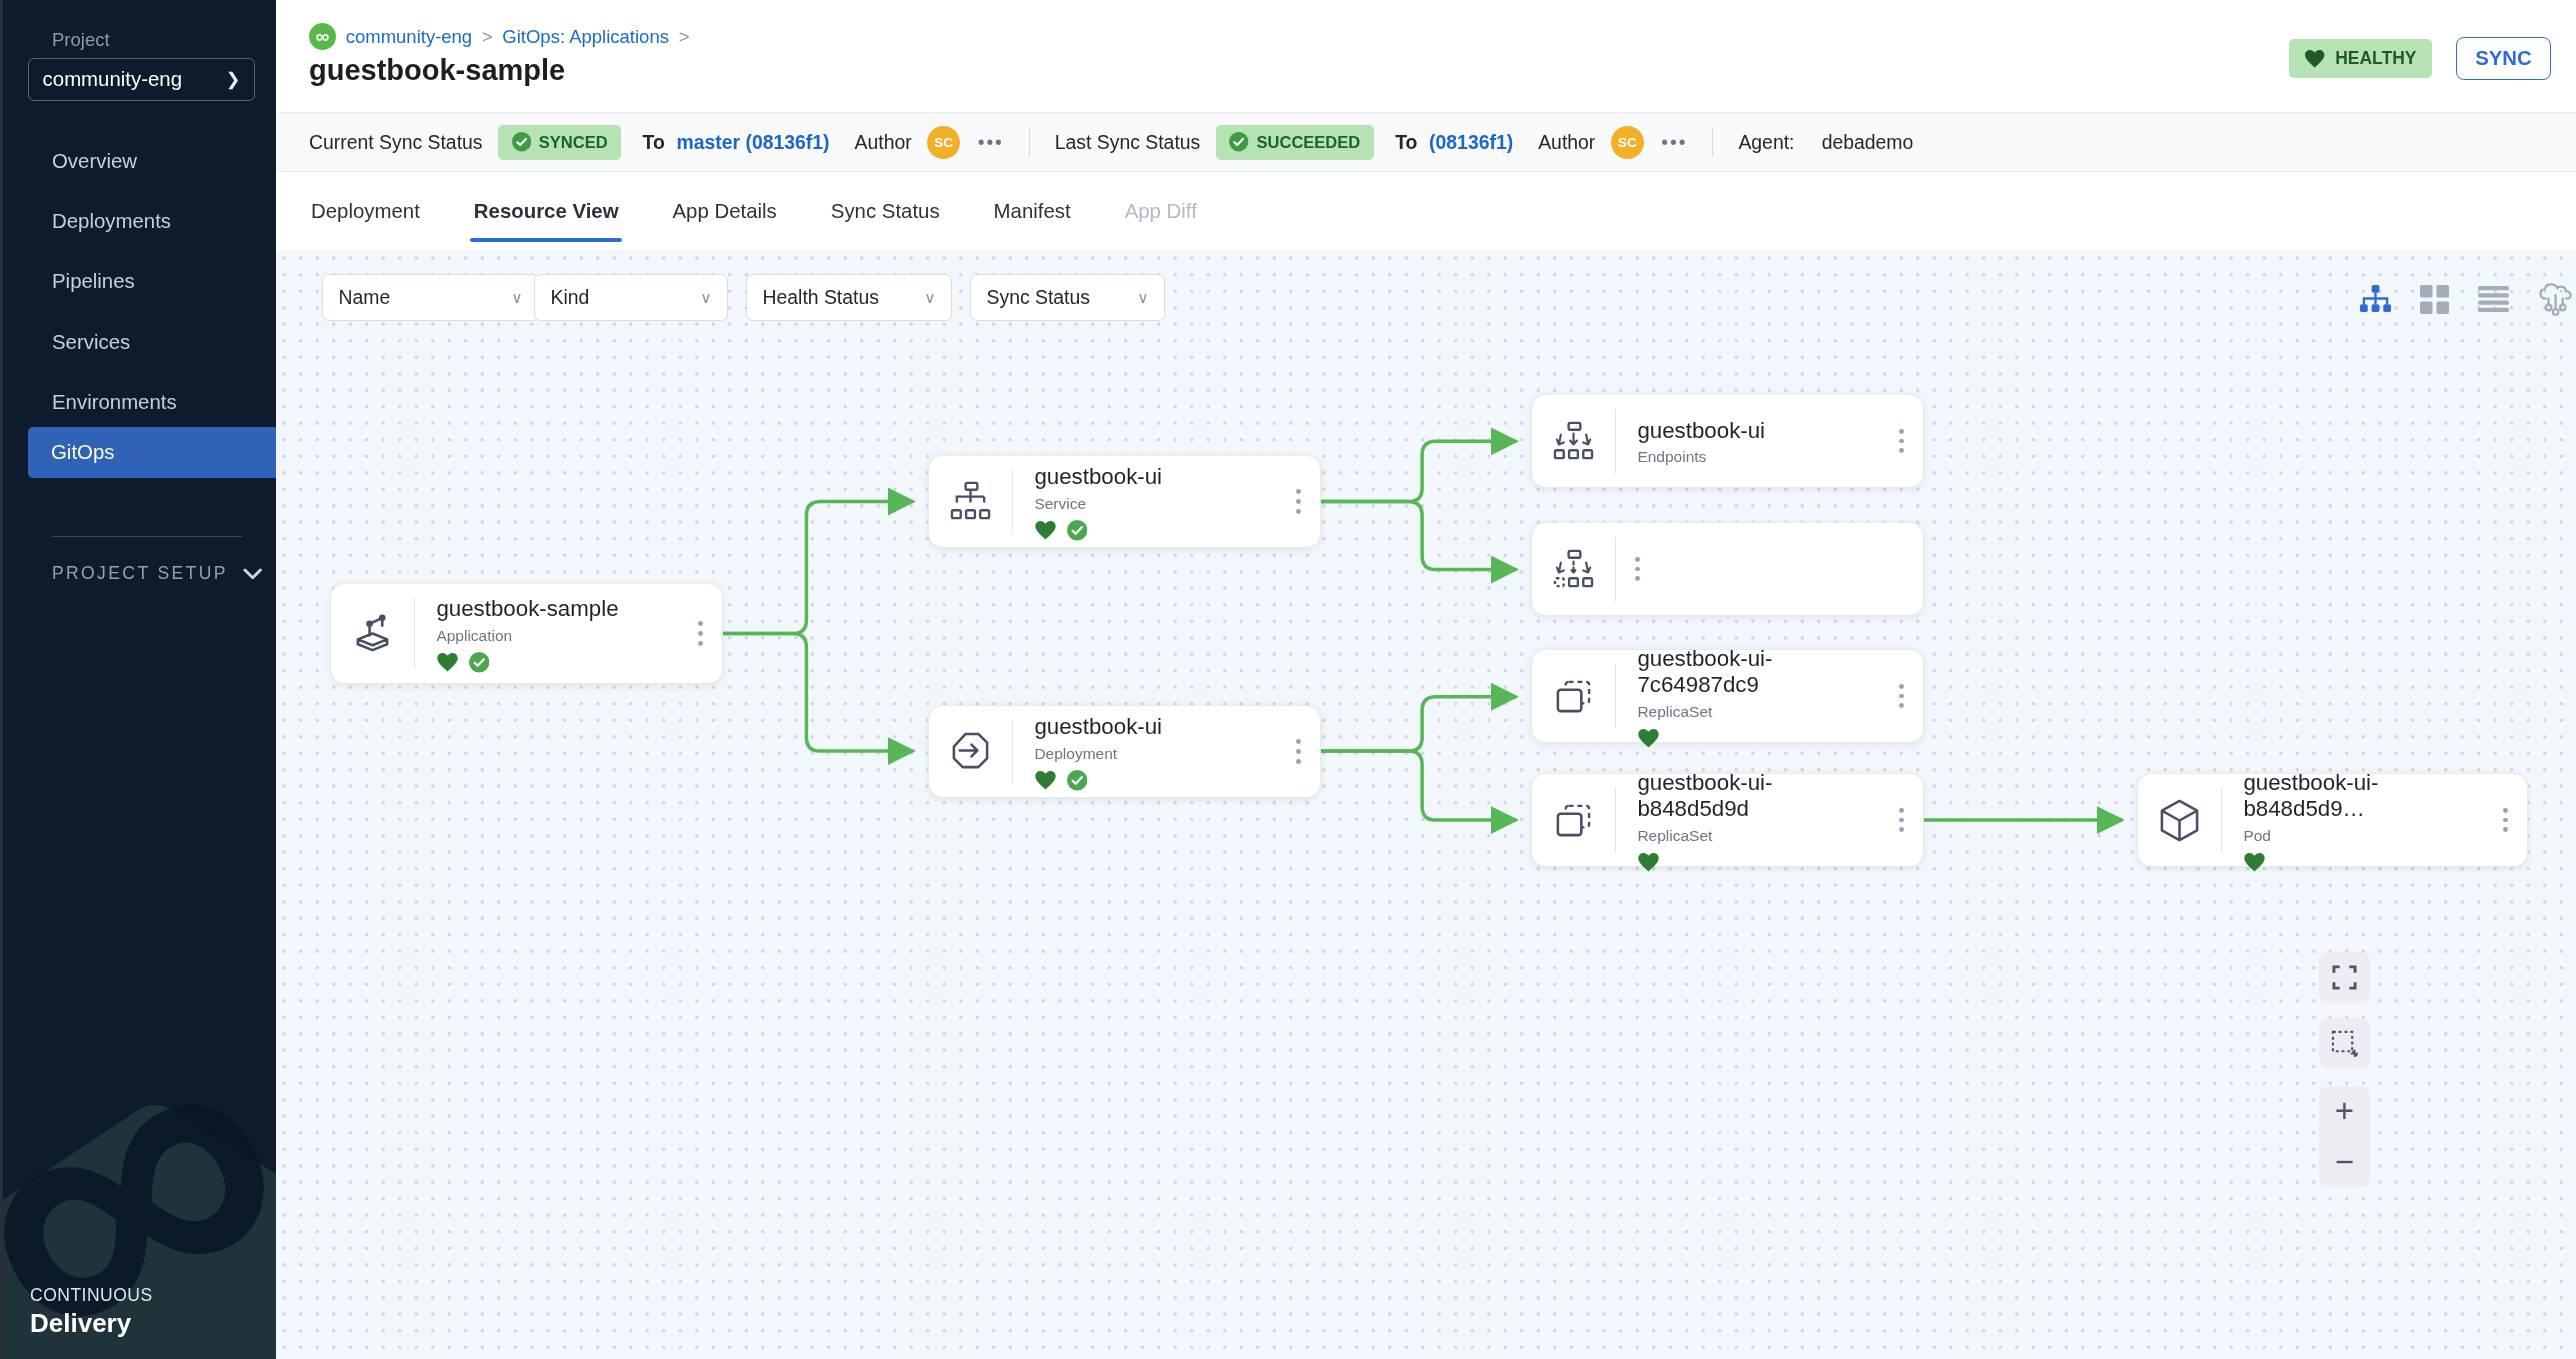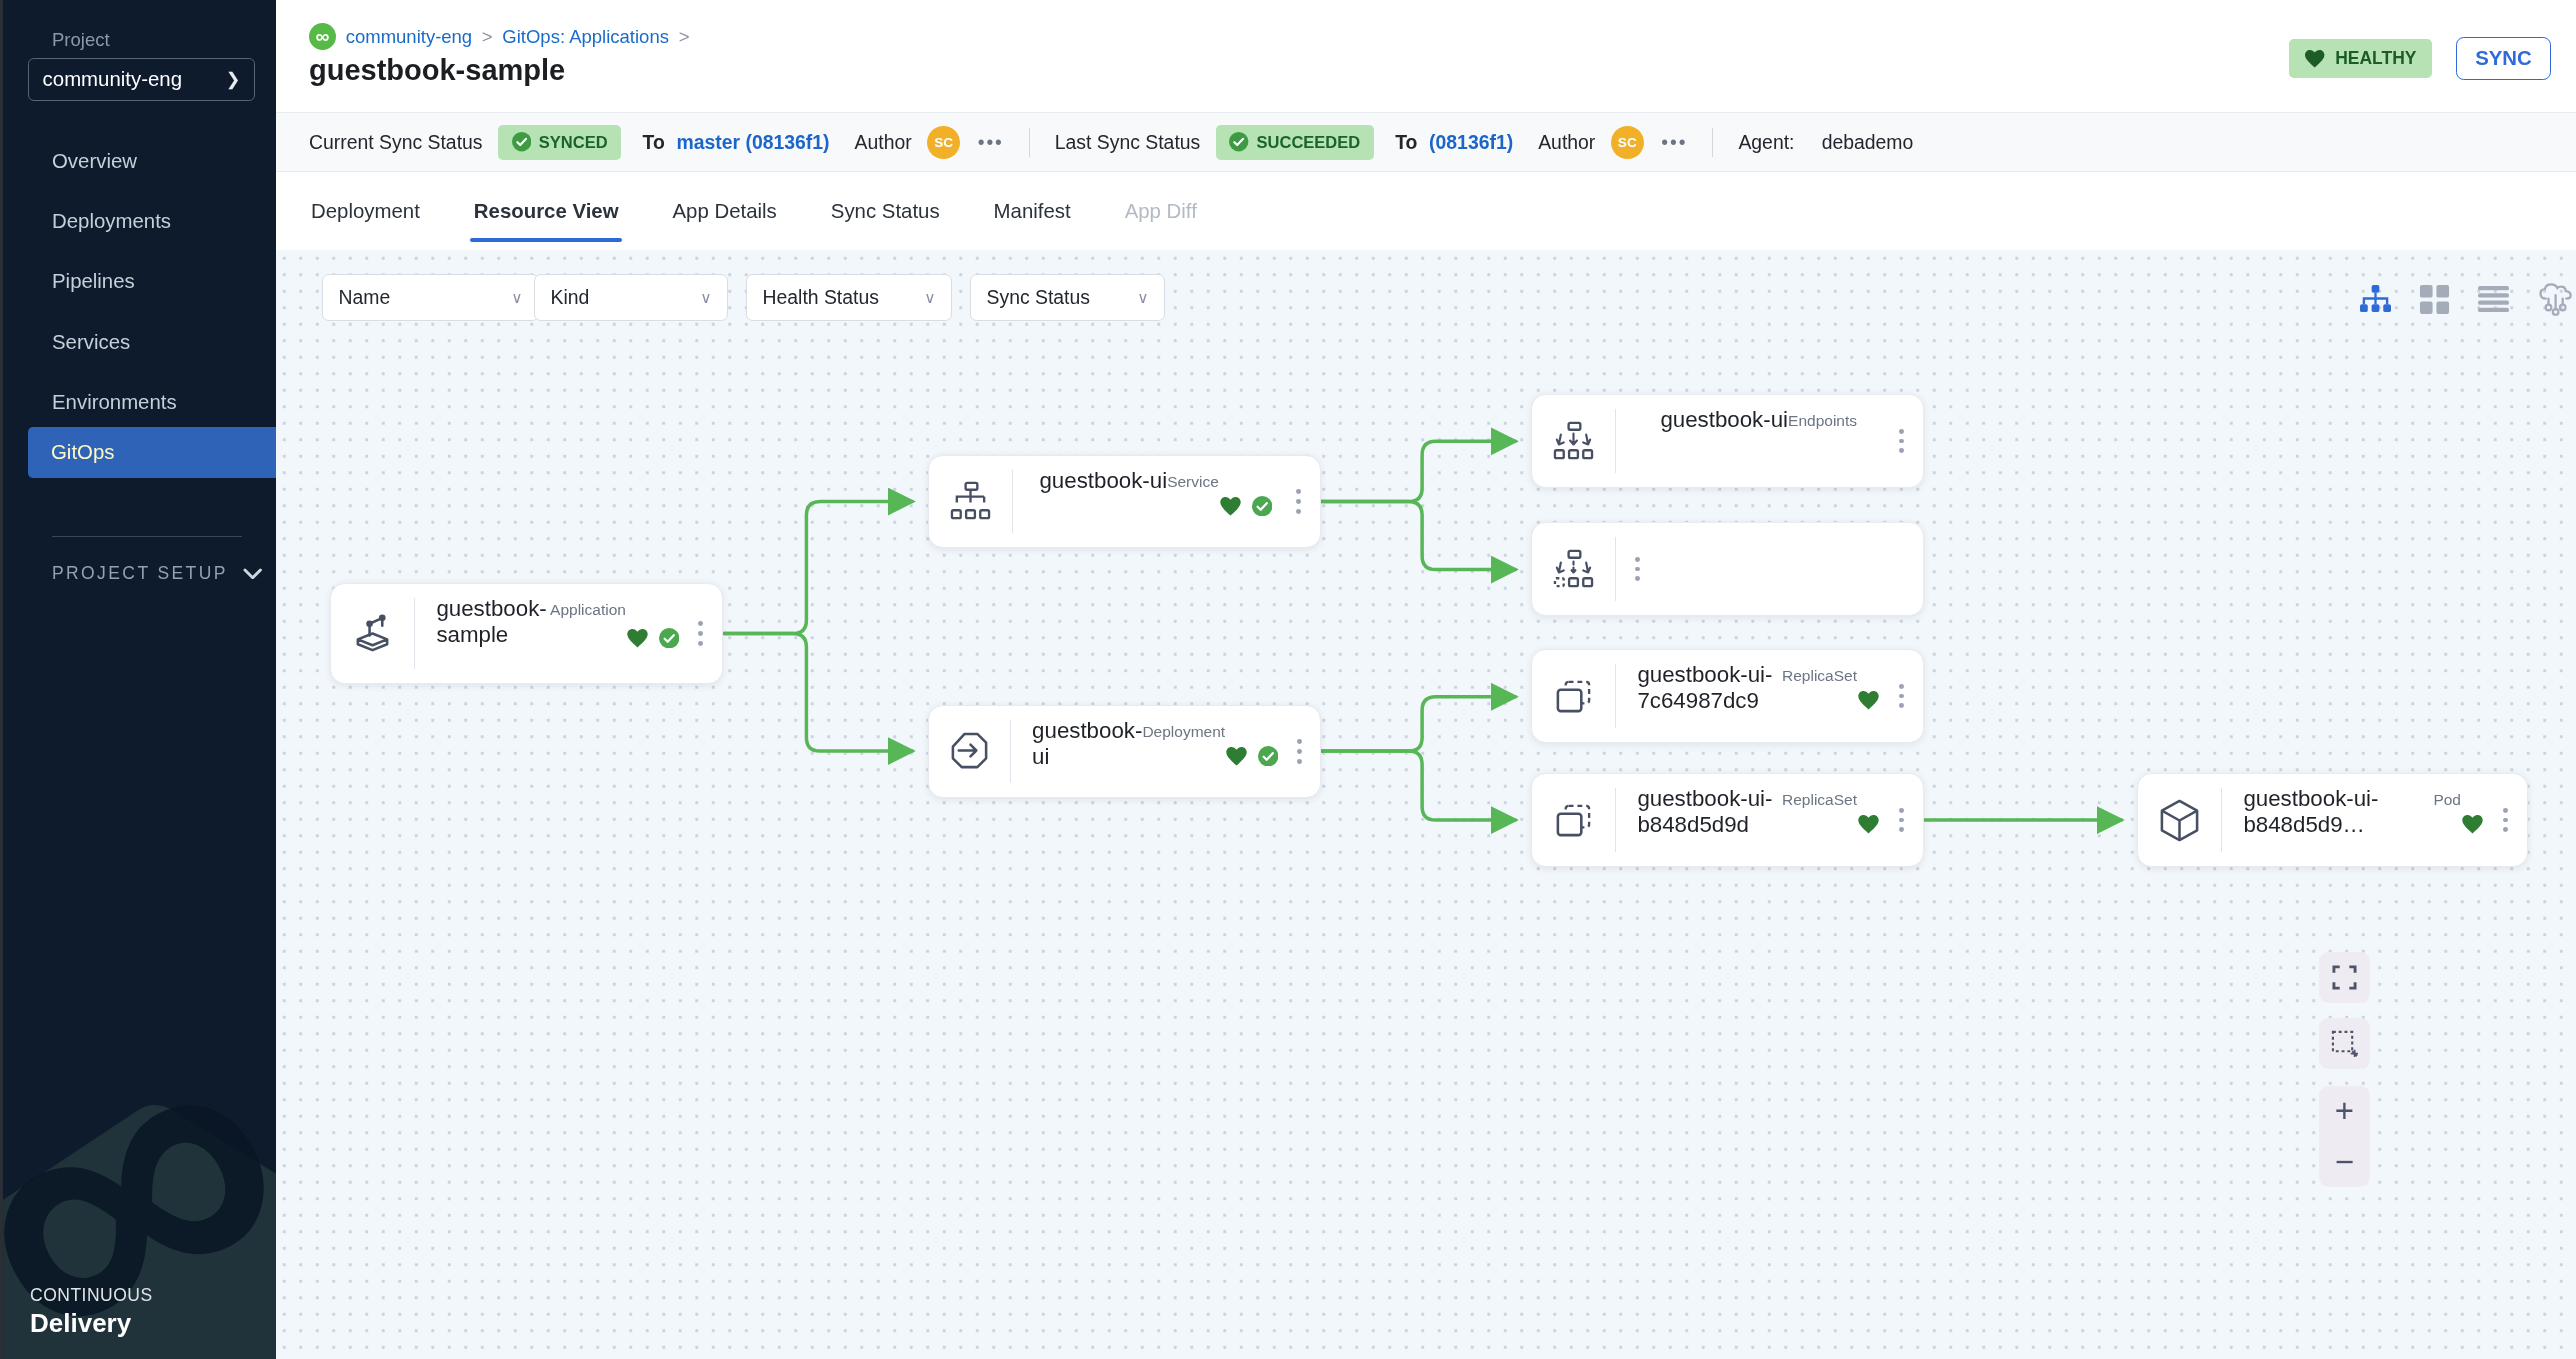--- a/index.html
+++ b/index.html
@@ -80,21 +80,21 @@
   .filter .chev { margin-left:auto; color:#8a8fa8; font-size:15.5px; }
   .viewbar { position:absolute; top:31px; right:0; display:flex; gap:27px; align-items:center; }
   .vb-icon { cursor:pointer; }
 
   .edges { position:absolute; left:0; top:0; pointer-events:none; }
 
   .node { position:absolute; background:#fff; border:1px solid #e7eaf0; border-radius:14.6px;
     box-shadow:0 1.9px 7.8px rgba(30,40,60,.09); display:flex; align-items:stretch; cursor:pointer; }
   .node .iconbox { width:84px; display:flex; align-items:center; justify-content:center;
     border-right:1px solid #dfe3ea; margin:13.6px 0; }
-  .node .body { flex:1; padding:11.7px 0 9.7px 21.4px; display:flex; flex-direction:row; justify-content:center; }
+  .node .body { flex:1; padding:11.7px 0 9.7px 21.4px; display:flex; flex-direction:column; justify-content:center; }
   .node .title { font-size:22.3px; color:#1f2329; }
   .node .kind { font-size:15.5px; color:#6b7583; margin-top:4.9px; }
   .node .staticons { display:flex; gap:9.7px; margin-top:6.8px; align-items:center; }
   .node .kebab { width:43px; display:flex; align-items:center; justify-content:center; }
   .kebab-dots { display:flex; flex-direction:column; gap:4.9px; }
   .kebab-dots i { width:4.9px; height:4.9px; border-radius:50%; background:#9aa2b6; }
 
   .zctrl { position:absolute; left:2043px; background:#eeecf2; border-radius:9.7px;
     display:flex; flex-direction:column; align-items:center; justify-content:center; cursor:pointer; }
   .zc-a { top:702px; width:51px; height:51px; }

